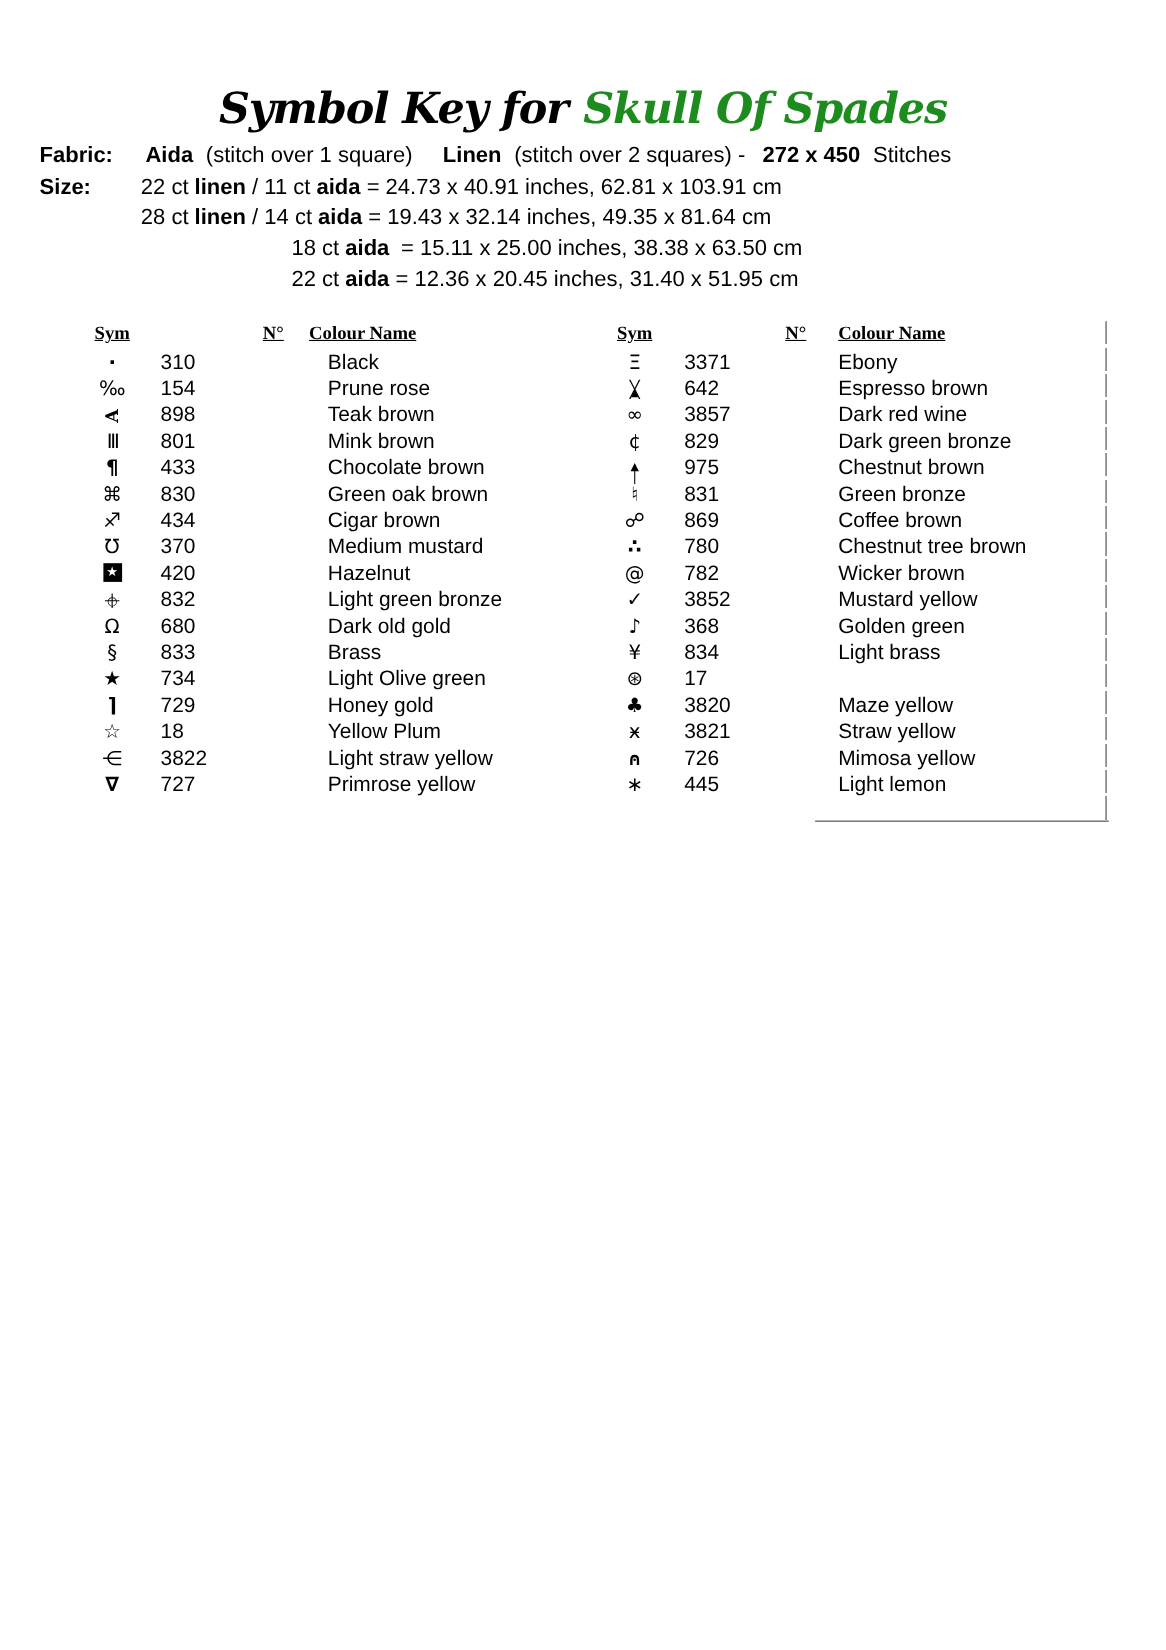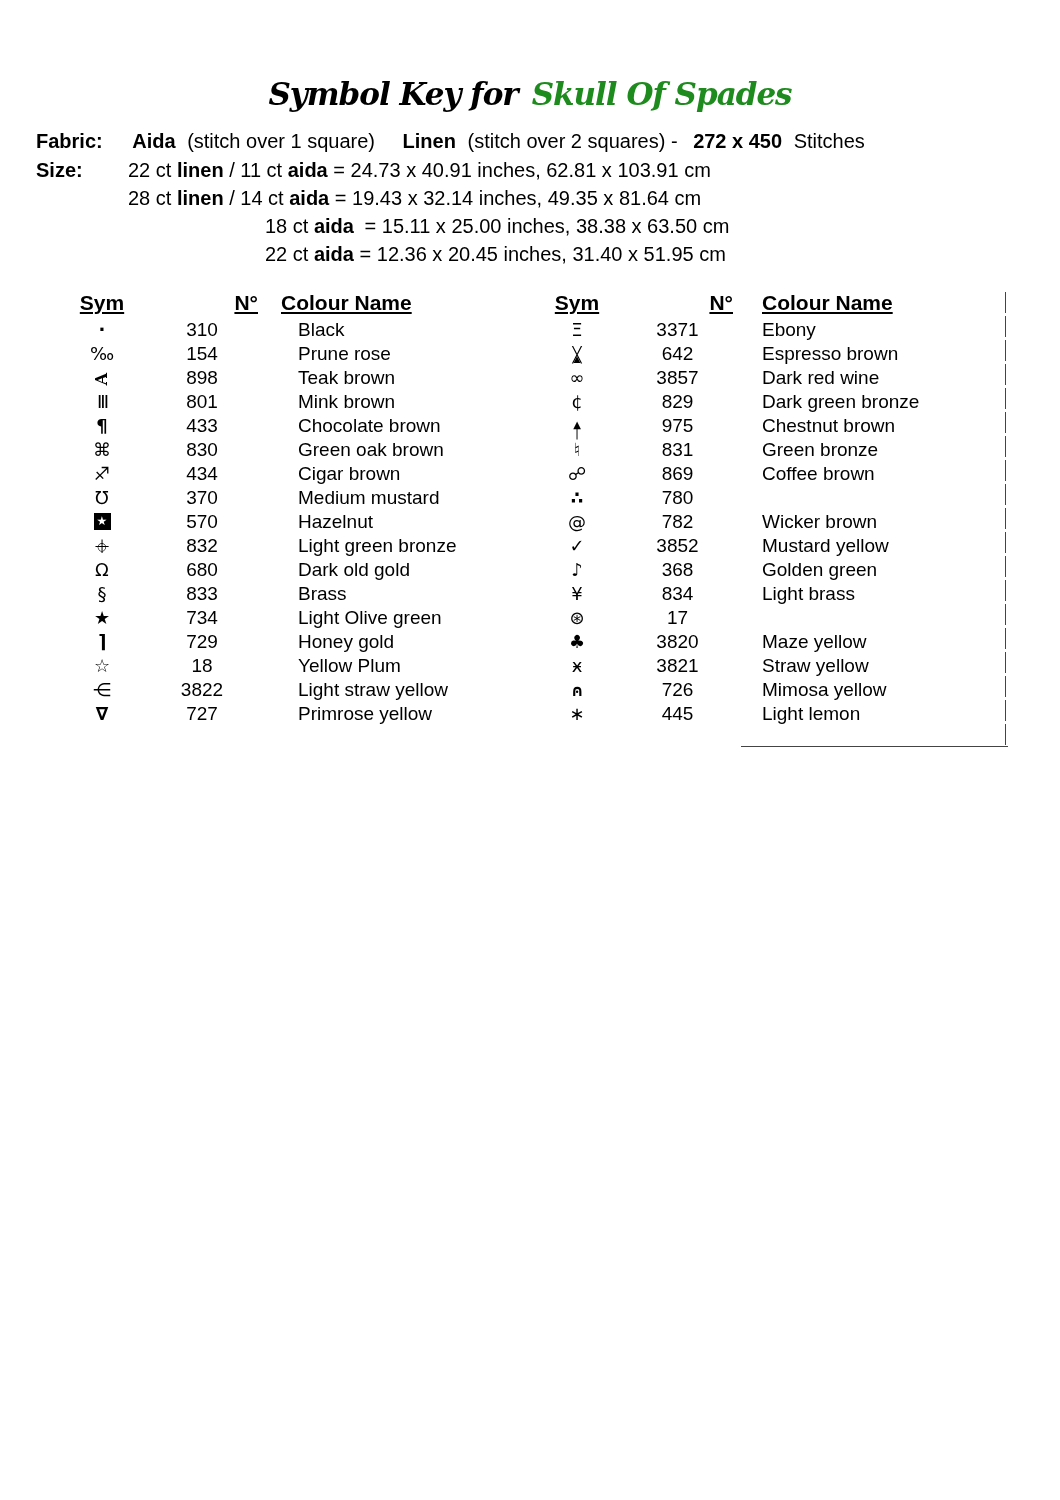--- a/index.html
+++ b/index.html
@@ -2,21 +2,21 @@
 <html><head>
 <meta charset="utf-8">
 <style>
   html,body{margin:0;padding:0;background:#e8e8e8;}
   #page{position:relative;width:1060px;height:1500px;background:#ffffff;margin:0 auto;
         font-family:"Liberation Sans",sans-serif;color:#000;overflow:hidden;}
 
   
   #title{position:absolute;left:0;top:76px;width:100%;text-align:center;
          font-family:"DejaVu Serif",serif;font-style:italic;font-weight:bold;
-         font-size:31px;letter-spacing:-1px;white-space:nowrap;}
+         font-size:39px;letter-spacing:-1px;white-space:nowrap;}
   #title .pattern{margin-left:14px;}
 
   
   .infoline{position:absolute;left:36px;width:990px;font-size:20px;line-height:26px;white-space:nowrap;}
   .b{font-weight:bold;}
   #fabric-line{top:128px;}
   #fabric-line .seg-aida{margin-left:24px;}
   #fabric-line .seg-note{margin-left:6px;text-align:center;}
   #fabric-line .seg-linen{margin-left:22px;}
   #fabric-line .seg-count{margin-left:10px;}
@@ -28,28 +28,28 @@
   #sz0{top:157px;} #sz1{top:185px;} #sz2{top:213px;} #sz3{top:241px;}
   .gapeq{margin-left:5px;text-align:right;}
 
   
   .keytable{position:absolute;top:292px;}
   #left-key{left:58px;width:460px;}
   #right-key{left:532px;width:476px;}
   .khead,.krow{display:grid;}
   #left-key .khead,#left-key .krow{grid-template-columns:88px 112px 1fr;}
   #right-key .khead,#right-key .krow{grid-template-columns:90px 111px 1fr;}
-  .khead{height:26px;font-size:21px;font-weight:bold;line-height:22px;}
+  .khead{height:26px;font-size:17px;font-weight:bold;line-height:22px;font-family:Liberation Serif, serif;}
   .khead .h{text-decoration:underline;}
   .hc{text-align:center;}
   .hr{text-align:right;}
   #left-key .hn{padding-left:23px;}
   #right-key .hn{padding-left:29px;}
   .krow{height:24px;line-height:24px;font-size:19px;}
-  .cell.num{text-align:center;}
+  .cell.num{text-align:left;}
   #left-key .cell.name{padding-left:40px;}
   #right-key .cell.name{padding-left:29px;}
   .cell.name{white-space:nowrap;}
 
   
   .cell.sym{position:relative;text-align:center;font-size:18px;
             font-family:"DejaVu Sans",sans-serif;}
   .cell.sym .base{display:inline-block;}
   .cell.sym .ov{position:absolute;left:0;right:0;top:0;bottom:0;
                 display:flex;align-items:center;justify-content:center;}
@@ -164,21 +164,21 @@
         <span class="cell num">434</span>
         <span class="cell name">Cigar brown</span>
       </div>
       <div class="krow">
         <span class="cell sym smallsym"><span class="base">℧</span></span>
         <span class="cell num">370</span>
         <span class="cell name">Medium mustard</span>
       </div>
       <div class="krow">
         <span class="cell sym boxstar"><span class="base">★</span></span>
-        <span class="cell num">570</span>
+        <span class="cell num">420</span>
         <span class="cell name">Hazelnut</span>
       </div>
       <div class="krow">
         <span class="cell sym crosshair"><span class="base">+</span><span class="ov">○</span></span>
         <span class="cell num">832</span>
         <span class="cell name">Light green bronze</span>
       </div>
       <div class="krow">
         <span class="cell sym serif"><span class="base">Ω</span></span>
         <span class="cell num">680</span>
@@ -253,20 +253,21 @@
         <span class="cell name">Green bronze</span>
       </div>
       <div class="krow">
         <span class="cell sym smallsym"><span class="base">☍</span></span>
         <span class="cell num">869</span>
         <span class="cell name">Coffee brown</span>
       </div>
       <div class="krow">
         <span class="cell sym dotrow"><span class="base">∴</span></span>
         <span class="cell num">780</span>
+        <span class="cell name">Chestnut tree brown</span>
       </div>
       <div class="krow">
         <span class="cell sym smallsym"><span class="base">@</span></span>
         <span class="cell num">782</span>
         <span class="cell name">Wicker brown</span>
       </div>
       <div class="krow">
         <span class="cell sym smallsym"><span class="base">✓</span></span>
         <span class="cell num">3852</span>
         <span class="cell name">Mustard yellow</span>

